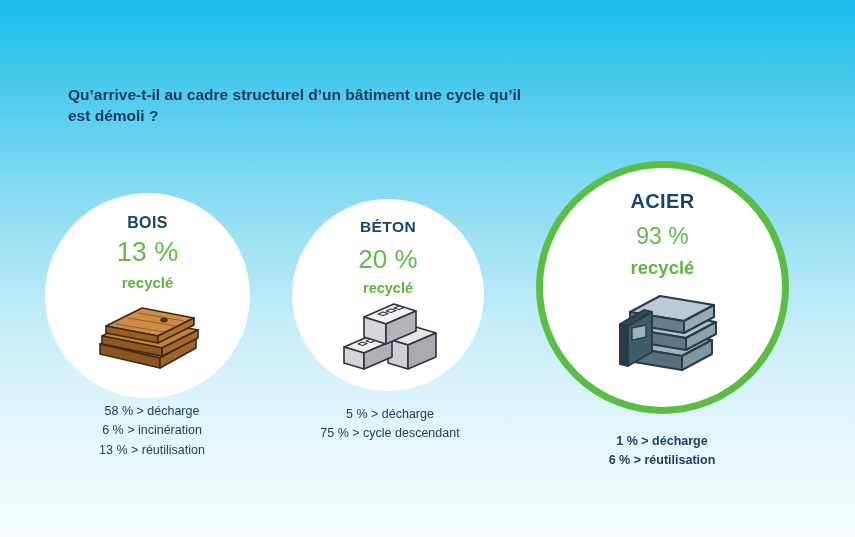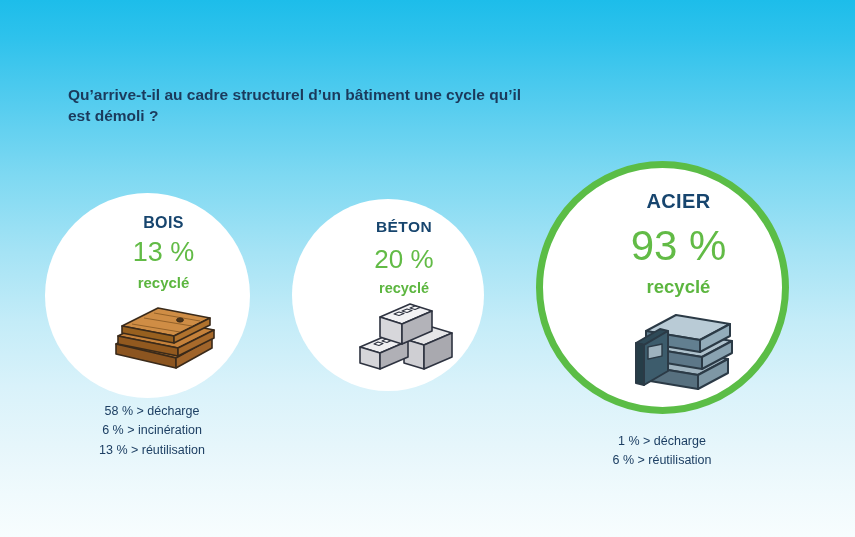--- a/index.html
+++ b/index.html
@@ -82,21 +82,21 @@
     width: 253px; height: 253px;
     border: 7px solid #5bbd46;
   }
 
   .card-bois   { left: 45px;  top: 193px; width: 205px; height: 205px; }
   .card-beton  { left: 292px; top: 199px; width: 192px; height: 192px; }
   .card-acier  { left: 536px; top: 161px; width: 253px; height: 253px; }
 
   .disc-inner {
     position: absolute;
-    left: 16px; top: 0;
+    left: 0; top: 0;
     width: 100%; height: 100%;
     display: flex;
     flex-direction: column;
     align-items: center;
     box-sizing: border-box;
   }
 
   .mat-name {
     font-weight: bold;
     color: #17456e;
@@ -120,21 +120,21 @@
   .card-bois  .mat-pct      { font-size: 27px; margin-top: 8px; }
   .card-bois  .mat-recycled { font-size: 15px; margin-top: 9px; }
 
   .card-beton .disc-inner { padding-top: 20px; text-align: center; }
   .card-beton .mat-name     { font-size: 15.5px; }
   .card-beton .mat-pct      { font-size: 26px; margin-top: 11px; }
   .card-beton .mat-recycled { font-size: 14.5px; margin-top: 9px; }
 
   .card-acier .disc-inner { padding-top: 30px; }
   .card-acier .mat-name     { font-size: 20px; }
-  .card-acier .mat-pct      { font-size: 42px; margin-top: 14px; }
+  .card-acier .mat-pct      { font-size: 23px; margin-top: 14px; }
   .card-acier .mat-recycled { font-size: 18.5px; margin-top: 11px; }
 
   .icon-wrap {
     margin-top: auto;
     display: block;
   }
   .card-bois  .icon-wrap { margin-bottom: 24px; }
   .card-beton .icon-wrap { margin-bottom: 22px; }
   .card-acier .icon-wrap { margin-bottom: 28px; }
 
@@ -142,21 +142,21 @@
   .details {
     position: absolute;
     text-align: center;
     color: #1d3f63;
     font-size: 12.5px;
     line-height: 1.55;
     white-space: nowrap;
   }
   .details-bois  { left: 52px;  top: 402px; width: 200px; }
   .details-beton { left: 290px; top: 405px; width: 200px; }
-  .details-acier { left: 562px; top: 432px; width: 200px; }
+  .details-acier { left: 562px; top: 432px; width: 200px; font-weight: bold; }
   .details div { white-space: nowrap; }
 </style>
 </head>
 <body>
 
 <div id="infographic">
 
   <div class="header">
     <p class="subtitle">Qu’arrive-t-il au cadre structurel d’un bâtiment une cycle qu’il est démoli ?</p>
   </div>
@@ -236,20 +236,24 @@
             <g fill="#ffffff" stroke="#2e3340" stroke-width="1.1">
               <polygon points="42,19 47,17 52,18.5 47,20.5"></polygon>
               <polygon points="50,16 55,14 60,15.5 55,17.5"></polygon>
               <polygon points="58,13 63,11 68,12.5 63,14.5"></polygon>
             </g>
           </g>
         </svg>
       </div>
     </div>
   </div>
+  <div class="details details-beton">
+    <div>5 % &gt; décharge</div>
+    <div>75 % &gt; cycle descendant</div>
+  </div>
 
   <div class="card card-acier">
     <div class="disc"></div>
     <div class="disc-inner">
       <div class="mat-name">ACIER</div>
       <div class="mat-pct">93 %</div>
       <div class="mat-recycled">recyclé</div>
       <div class="icon-wrap">
         <svg width="118" height="104" viewBox="0 0 118 104" aria-hidden="true">
           <g stroke="#2b3a46" stroke-width="2" stroke-linejoin="round">

